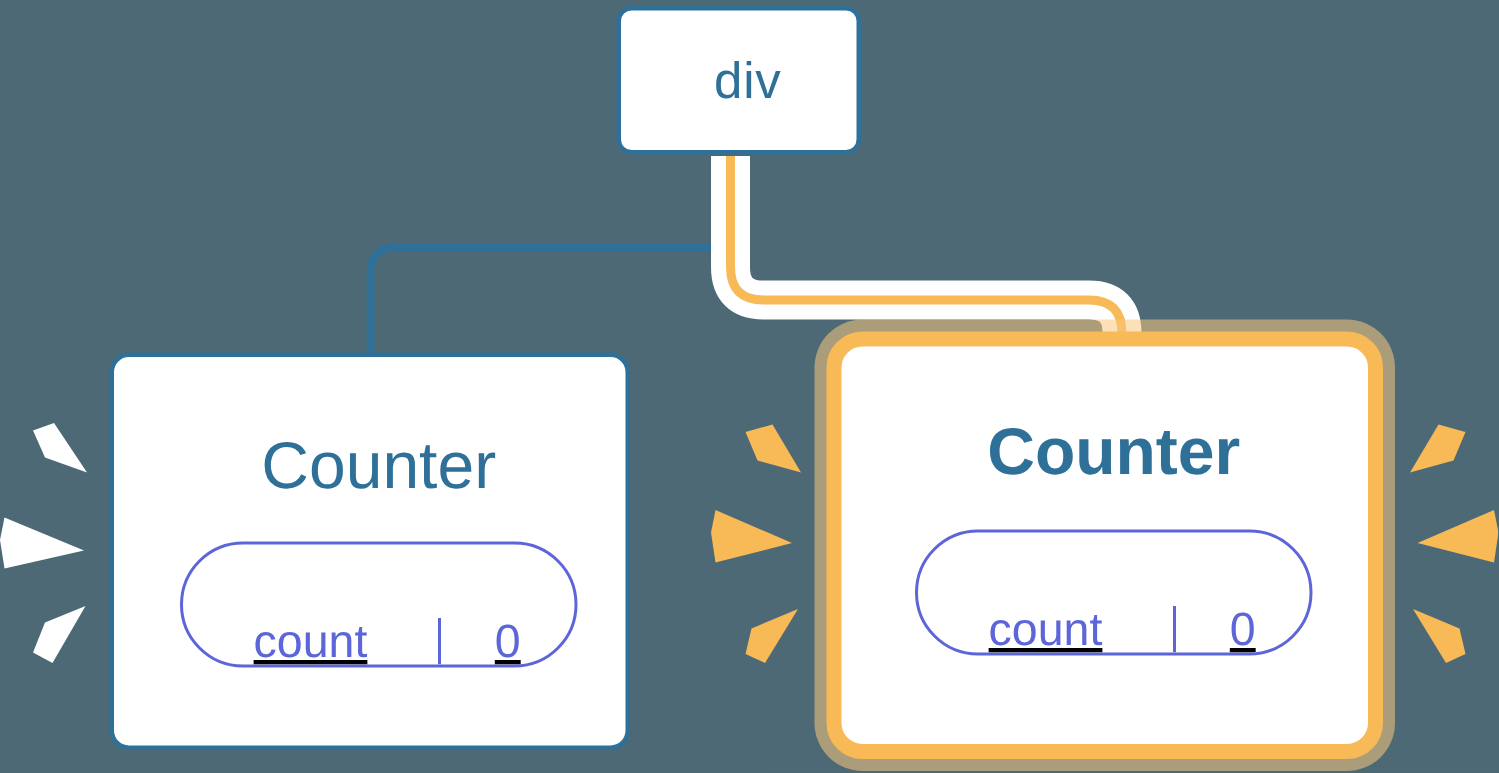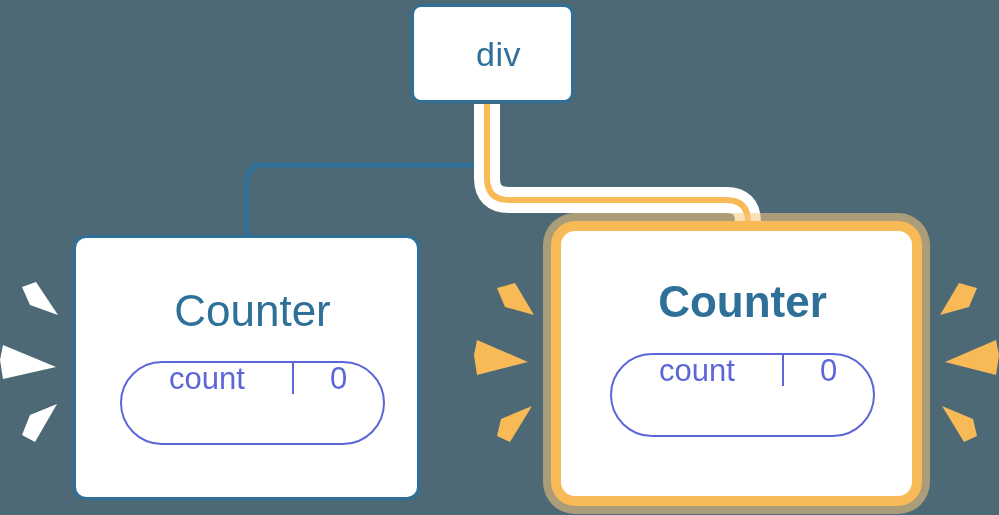--- a/index.html
+++ b/index.html
@@ -92,26 +92,27 @@
     font-weight: 400;
     line-height: 1;
     white-space: nowrap;
   }
   .node-plain .node-title { margin-top: 51px; }
   .node-highlight .node-title { margin-top: 49px; font-weight: 700; }
 
   
   .pill {
     display: flex;
-    align-items: flex-start;
+    align-items: flex-end;
     border: 2px solid #5c66d8;
     border-radius: 999px;
     background: #ffffff;
     overflow: hidden;
     box-sizing: border-box;
+    text-decoration: underline;
   }
   .node-plain .pill {
     width: 265px;
     height: 84px;
     margin-top: 28px;
   }
   .node-highlight .pill {
     width: 265px;
     height: 84px;
     margin-top: 29px;

